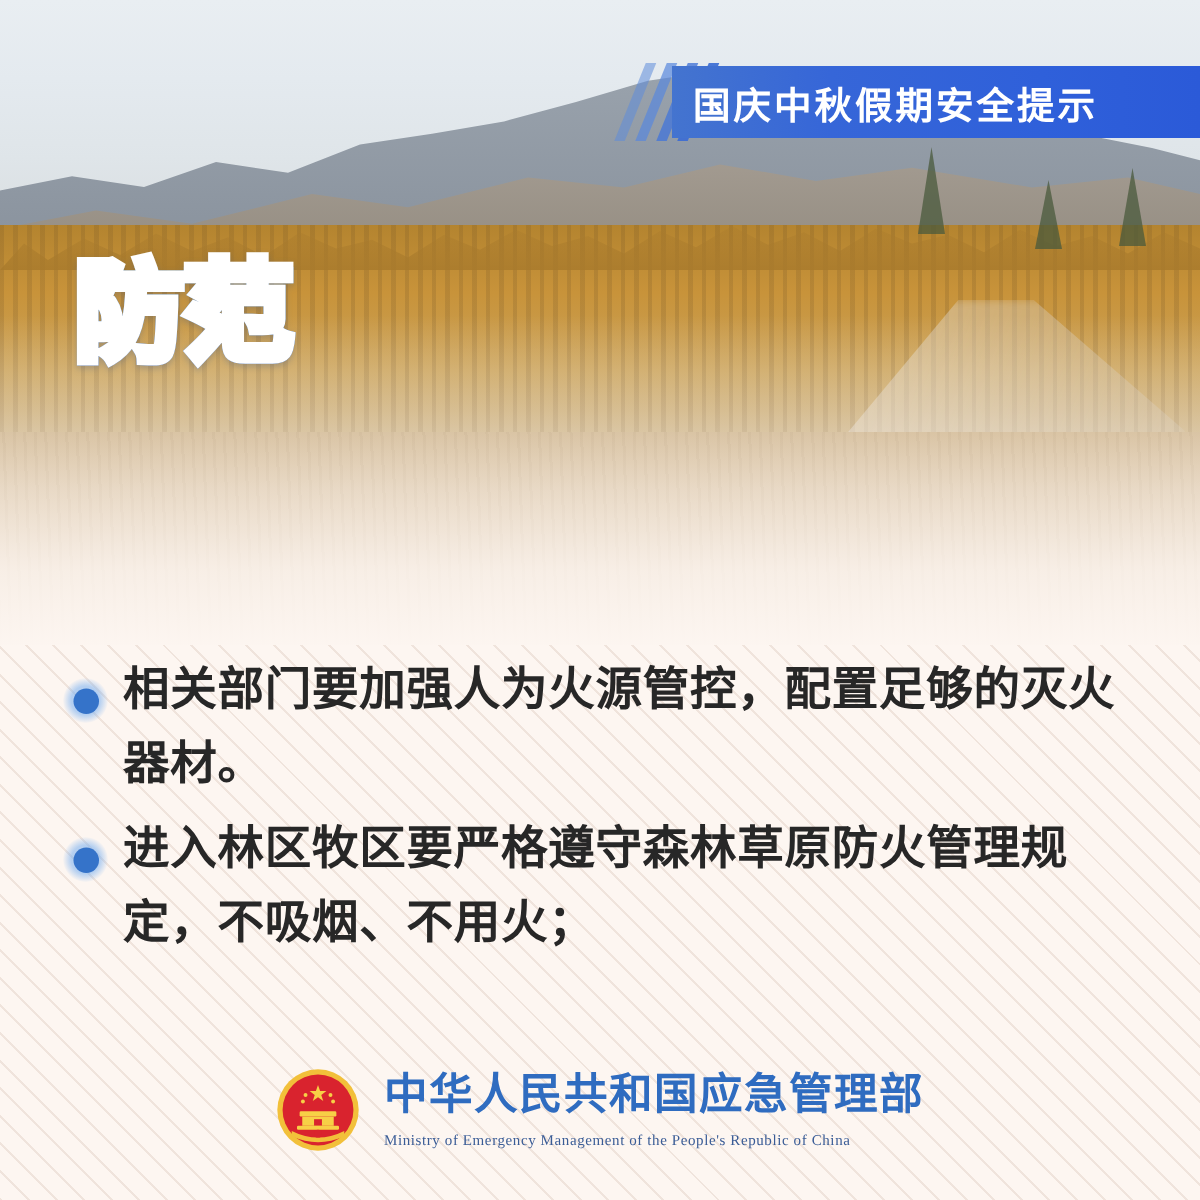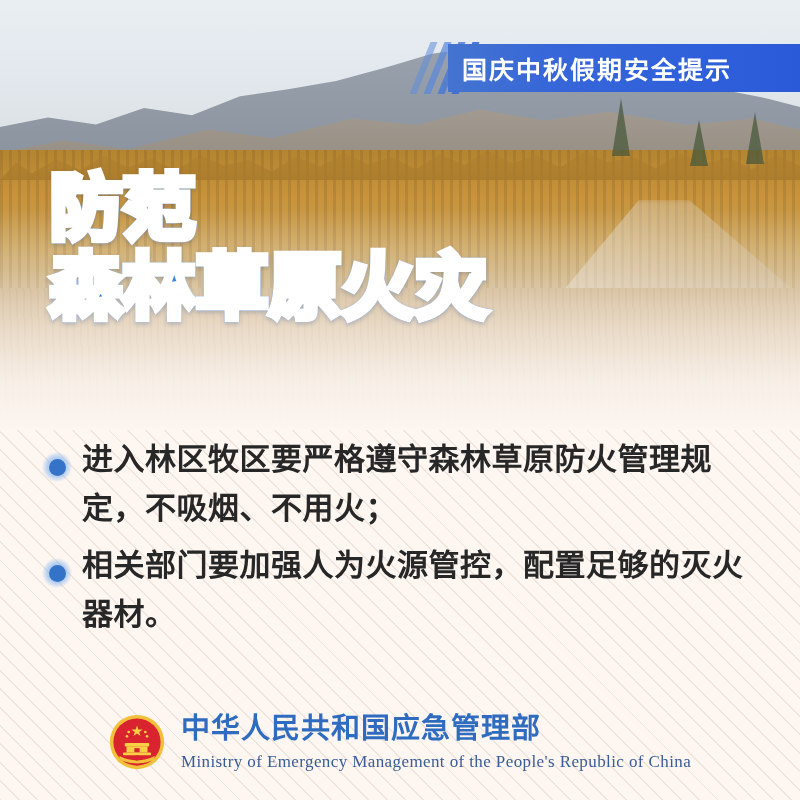--- a/index.html
+++ b/index.html
@@ -294,21 +294,21 @@
     color: #2f6cc0;
     font-size: 29px;
     font-weight: bold;
     letter-spacing: 1px;
     line-height: 1.12;
     white-space: nowrap;
     font-family: Liberation Sans, sans-serif;
   }
   .ministry-en {
     color: #3a5c96;
-    font-size: 17px;
+    font-size: 10px;
     letter-spacing: .4px;
     margin-top: 8px;
     white-space: nowrap;
     font-family: "Liberation Serif", "DejaVu Serif", serif;
   }
 </style>
 </head>
 <body>
 
 <div class="poster">
@@ -337,31 +337,30 @@
         <i></i>
         <i></i>
     </div>
     <div class="ribbon">
       <span class="ribbon-text">国庆中秋假期安全提示</span>
     </div>
   </div>
 
   <div class="title">
     <div class="title-line">防范</div>
-    <div class="title-line">森林草原火灾</div>
   </div>
 
   <div class="bullets">
     <div class="bullet-row">
       <span class="bullet-dot"></span>
-      <span class="bullet-text">进入林区牧区要严格遵守森林草原防火管理规定，不吸烟、不用火；</span>
+      <span class="bullet-text">相关部门要加强人为火源管控，配置足够的灭火器材。</span>
     </div>
     <div class="bullet-row">
       <span class="bullet-dot"></span>
-      <span class="bullet-text">相关部门要加强人为火源管控，配置足够的灭火器材。</span>
+      <span class="bullet-text">进入林区牧区要严格遵守森林草原防火管理规定，不吸烟、不用火；</span>
     </div>
   </div>
 
   <div class="footer">
     <span class="emblem">
       <svg viewBox="0 0 64 64" width="56" height="56" aria-hidden="true">
         <circle cx="32" cy="32" r="31" fill="#f2c03a"></circle>
         <circle cx="32" cy="32" r="27" fill="#d9232e"></circle>
 
         <polygon points="32,13 33.6,17.6 38.4,17.6 34.5,20.5 36,25.1 32,22.2 28,25.1 29.5,20.5 25.6,17.6 30.4,17.6" fill="#f7d046"></polygon>

